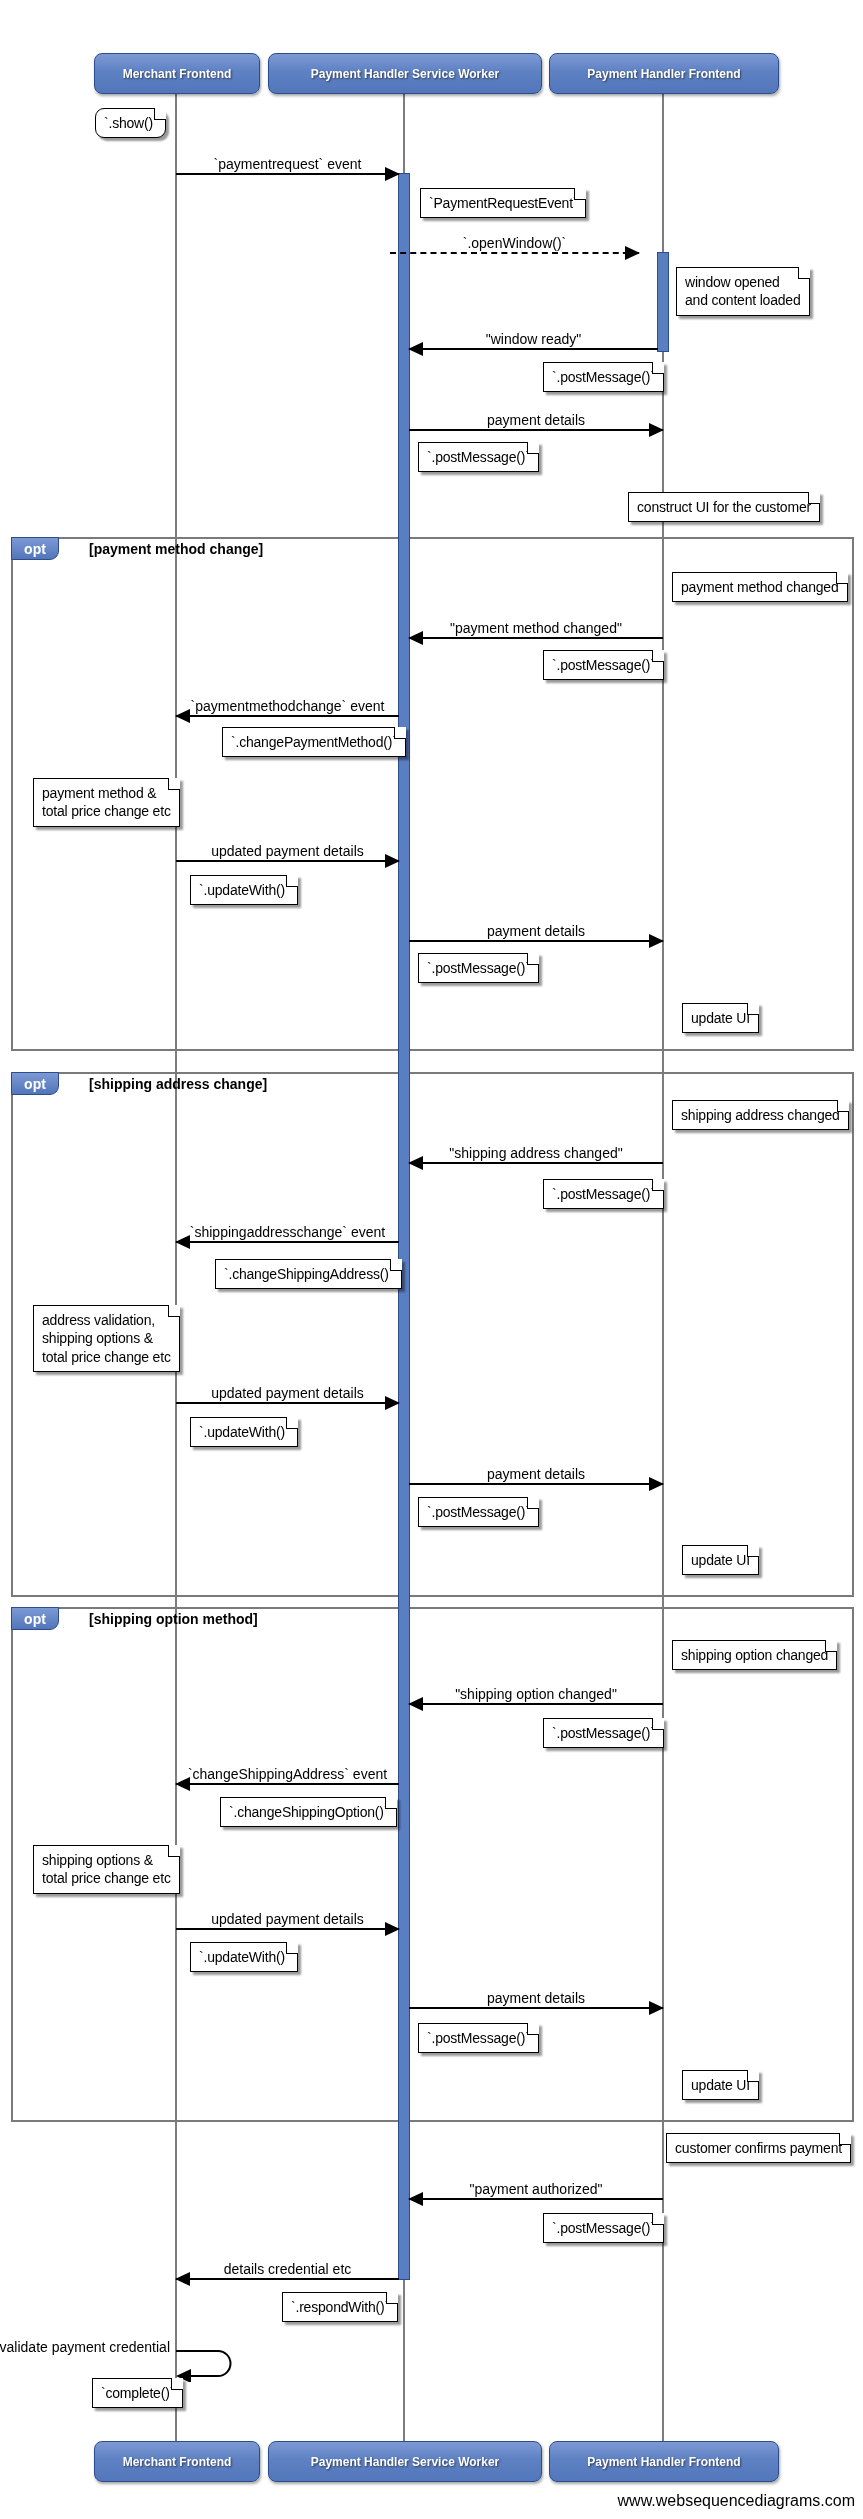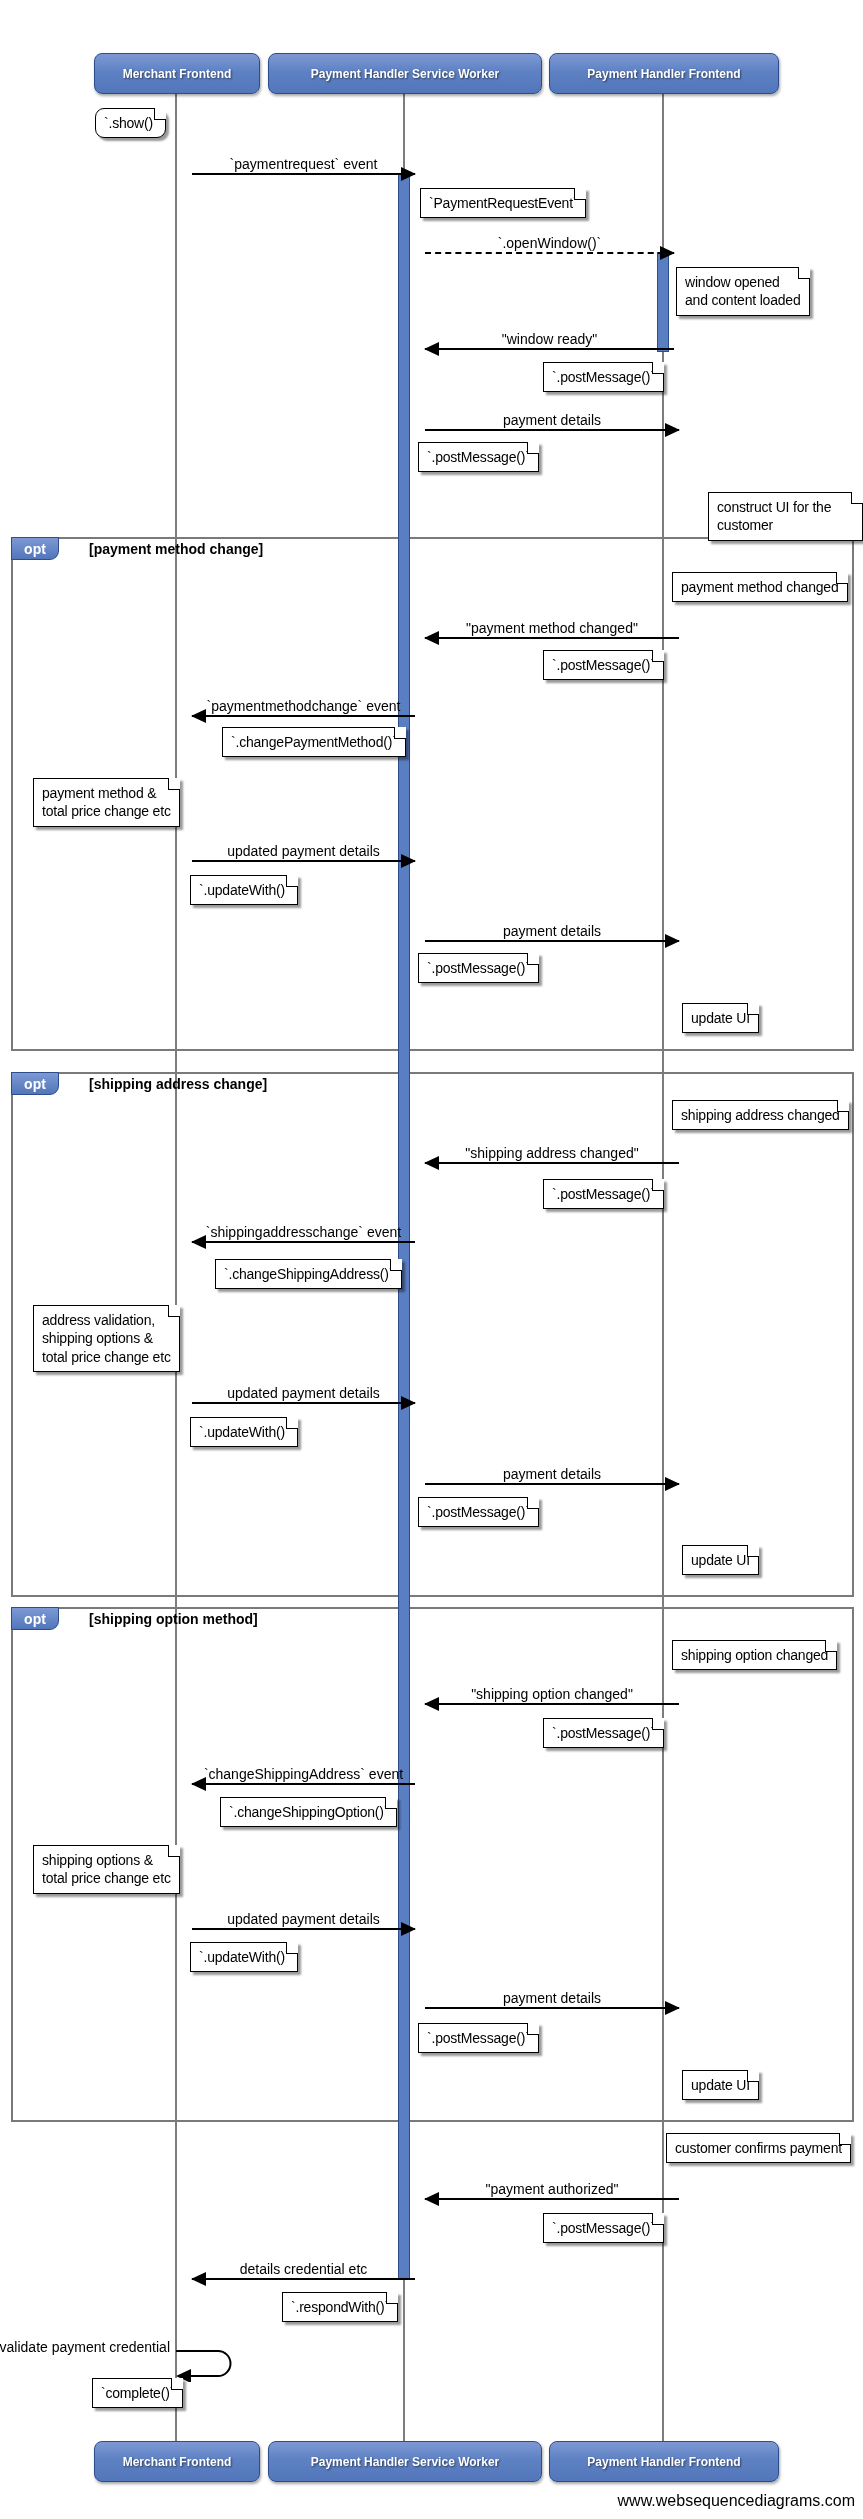--- a/index.html
+++ b/index.html
@@ -37,21 +37,21 @@
     position:absolute;top:-2px;left:-2px;width:46px;height:21px;
     background:linear-gradient(180deg,#7d99d4,#5276ba);
     border:1px solid #2c4c8c;border-bottom-right-radius:9px;
     color:#fff;font-size:14px;font-weight:bold;
     display:flex;align-items:center;justify-content:center;
   }
   .fguard{
     position:absolute;top:2px;left:76px;font-size:14px;font-weight:bold;
     white-space:nowrap;
   }
-  .arrow{position:absolute;height:22px;z-index:4;margin-left:16px;}
+  .arrow{position:absolute;height:22px;z-index:4;}
   .alabel{
     position:absolute;left:0;right:0;bottom:3px;text-align:center;
     font-size:14px;white-space:nowrap;
   }
   .aline{position:absolute;left:0;right:0;top:20px;border-top:2px solid #000;}
   .aline.dashed{border-top-style:dashed;}
   .ahead{position:absolute;width:0;height:0;top:14px;
     border-top:7px solid transparent;border-bottom:7px solid transparent;}
   .ahead.right{right:-1px;border-left:15px solid #000;}
   .ahead.left{left:-1px;border-right:15px solid #000;}
@@ -116,21 +116,21 @@
       <div class="ftab">opt</div>
       <div class="fguard">[shipping option method]</div>
     </div>
     <div class="act" style="left: 404px; top: 173px; height: 2105px;"></div>
     <div class="act" style="left: 663px; top: 252px; height: 98px;"></div>
     <div class="arrow" style="left: 176px; top: 153px; width: 223px;">
       <div class="alabel">`paymentrequest` event</div>
       <div class="aline"></div>
       <div class="ahead right"></div>
     </div>
-    <div class="arrow" style="left: 409px; top: 232px; width: 249px;">
+    <div class="arrow" style="left: 390px; top: 232px; width: 249px;">
       <div class="alabel">`.openWindow()`</div>
       <div class="aline dashed"></div>
       <div class="ahead right"></div>
     </div>
     <div class="arrow" style="left: 409px; top: 328px; width: 249px;">
       <div class="alabel">"window ready"</div>
       <div class="aline"></div>
       <div class="ahead left"></div>
     </div>
     <div class="arrow" style="left: 409px; top: 409px; width: 254px;">
@@ -207,21 +207,21 @@
       <div class="alabel">details credential etc</div>
       <div class="aline"></div>
       <div class="ahead left"></div>
     </div>
     <div class="note" style="left: 95px; top: 108px; border-radius: 9px;">`.show()`<div class="fold"></div></div>
     <div class="note" style="left: 420px; top: 188px;">`PaymentRequestEvent`<div class="fold"></div></div>
     <div class="note" style="left: 676px; top: 267px;">window opened
 and content loaded<div class="fold"></div></div>
     <div class="note" style="left: 543px; top: 362px;">`.postMessage()`<div class="fold"></div></div>
     <div class="note" style="left: 418px; top: 442px;">`.postMessage()`<div class="fold"></div></div>
-    <div class="note" style="left: 708px; top: 492px;">construct UI for the customer<div class="fold"></div></div>
+    <div class="note" style="left: 628px; top: 492px;">construct UI for the customer<div class="fold"></div></div>
     <div class="note" style="left: 672px; top: 572px;">payment method changed<div class="fold"></div></div>
     <div class="note" style="left: 543px; top: 650px;">`.postMessage()`<div class="fold"></div></div>
     <div class="note" style="left: 222px; top: 727px;">`.changePaymentMethod()`<div class="fold"></div></div>
     <div class="note" style="left: 33px; top: 778px;">payment method &amp;
 total price change etc<div class="fold"></div></div>
     <div class="note" style="left: 190px; top: 875px;">`.updateWith()`<div class="fold"></div></div>
     <div class="note" style="left: 418px; top: 953px;">`.postMessage()`<div class="fold"></div></div>
     <div class="note" style="left: 682px; top: 1003px;">update UI<div class="fold"></div></div>
     <div class="note" style="left: 672px; top: 1100px;">shipping address changed<div class="fold"></div></div>
     <div class="note" style="left: 543px; top: 1179px;">`.postMessage()`<div class="fold"></div></div>

